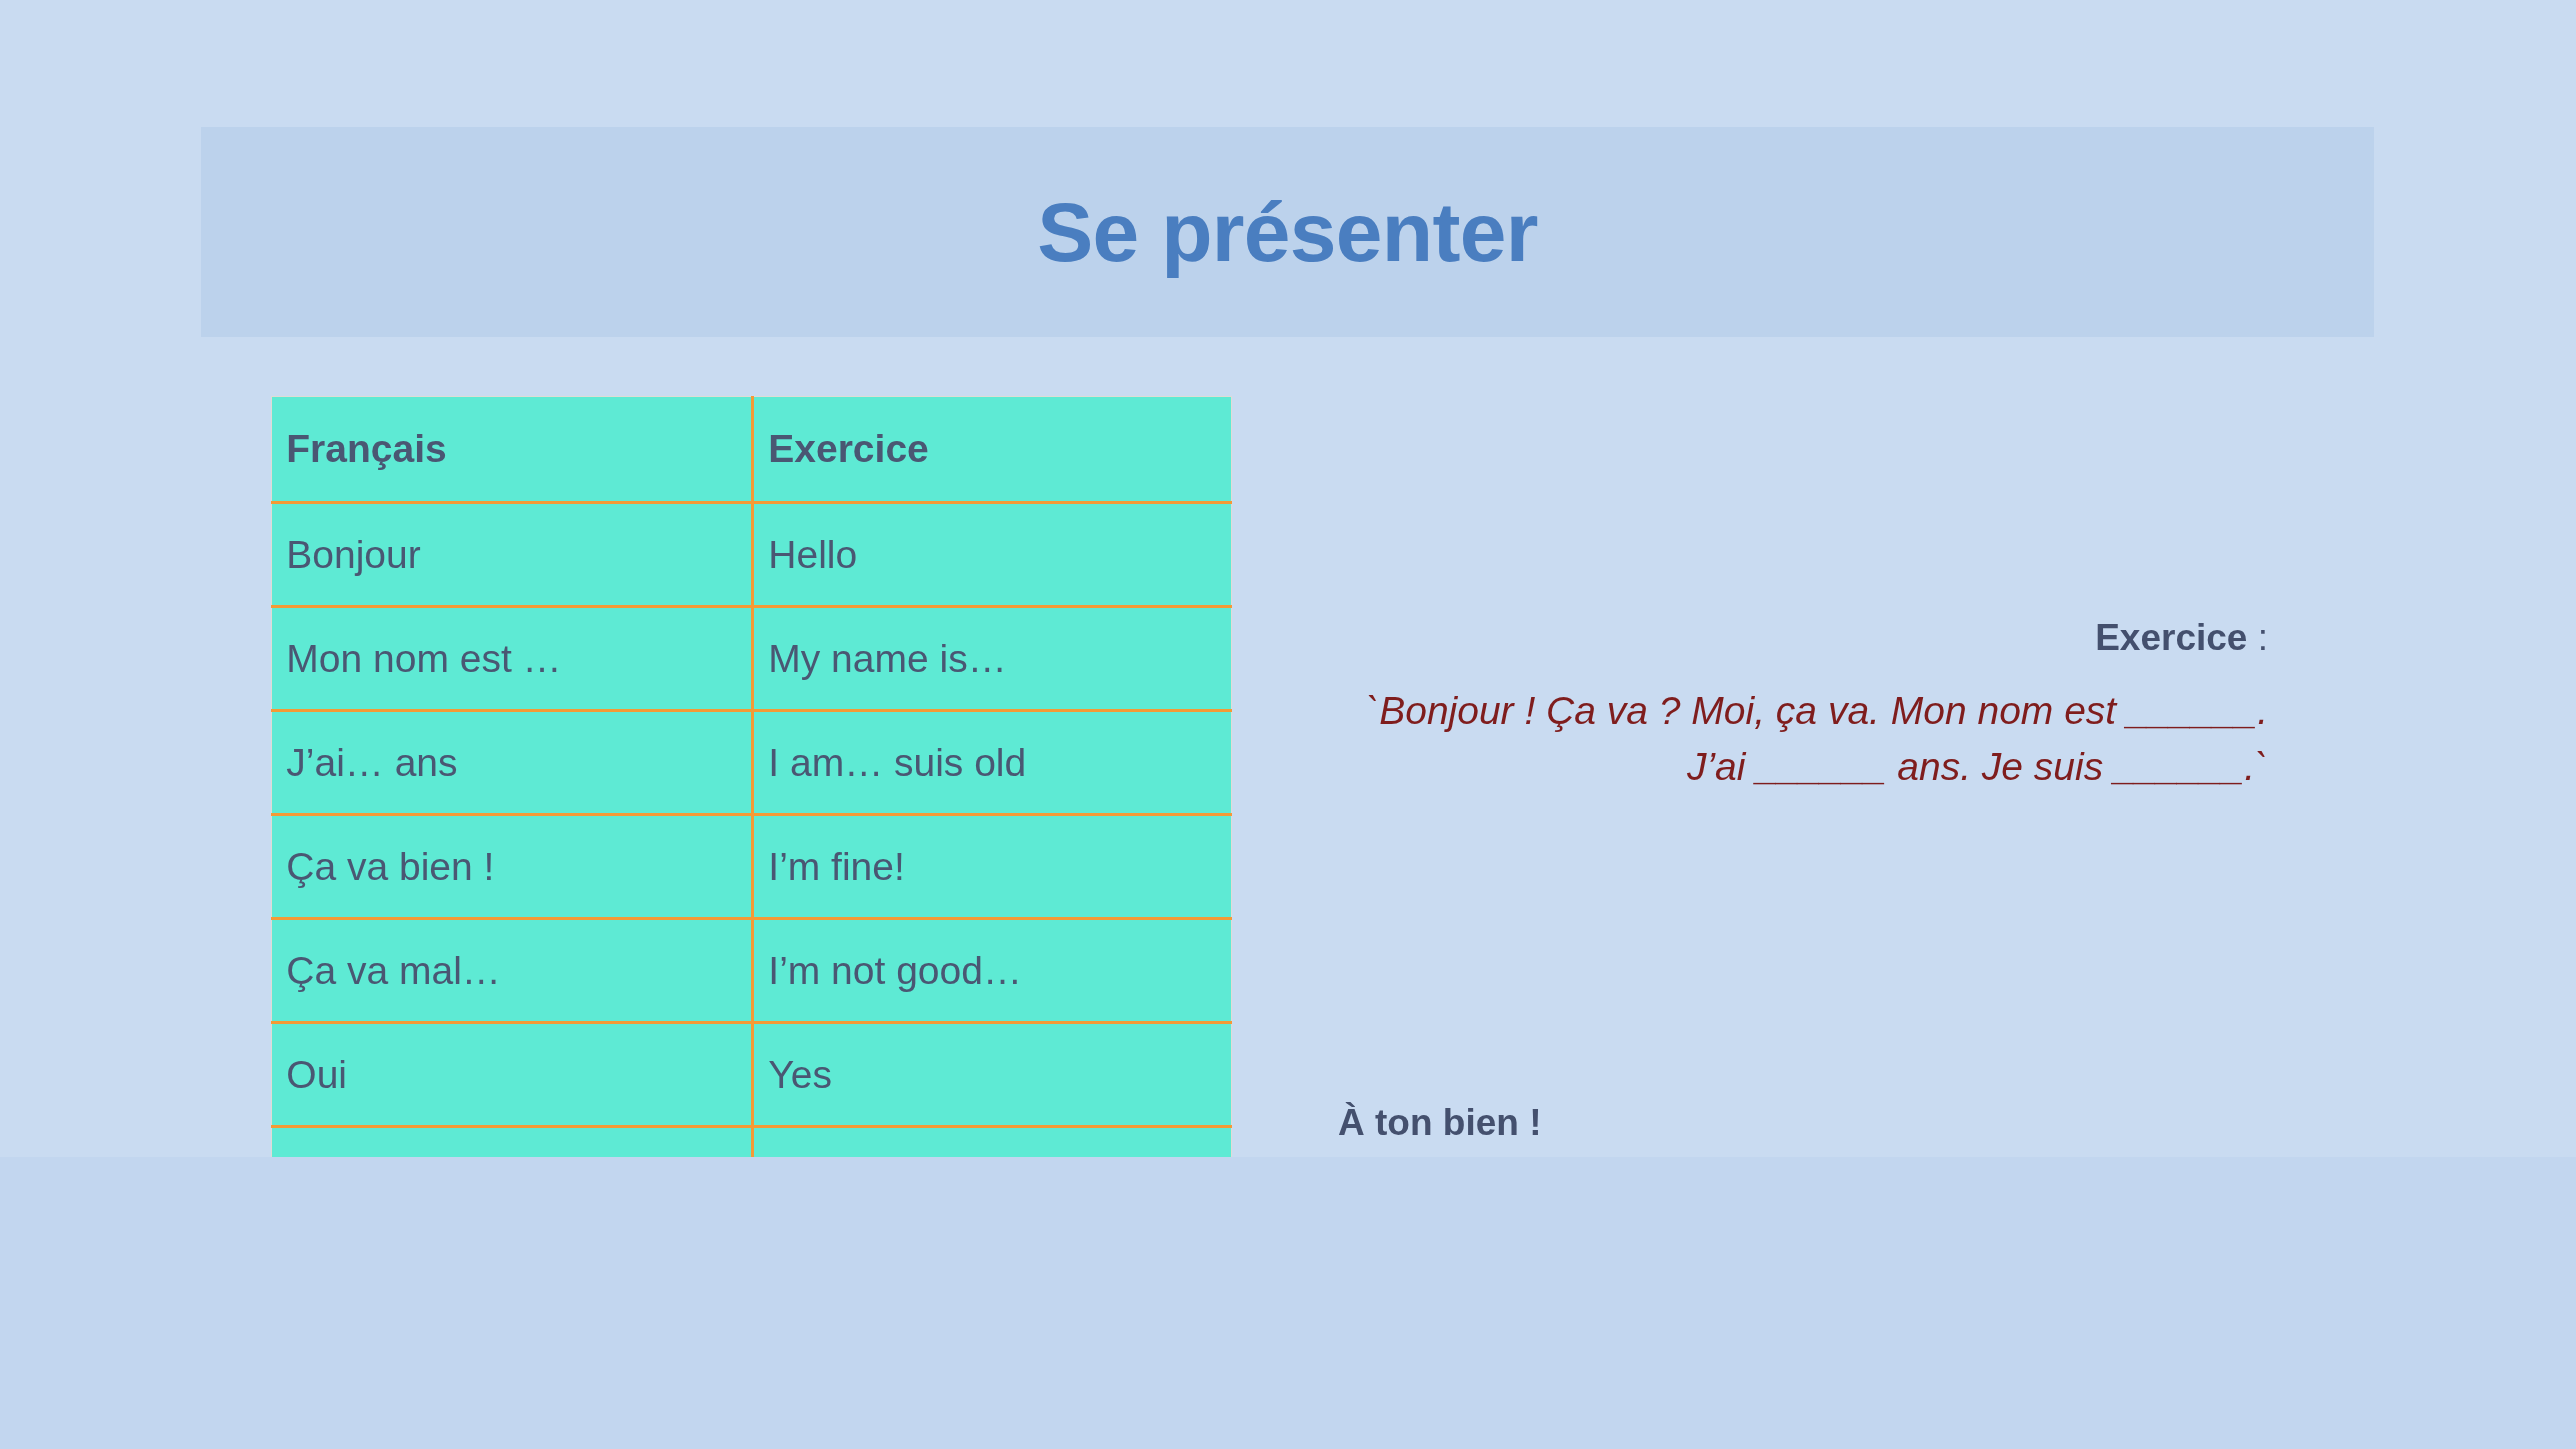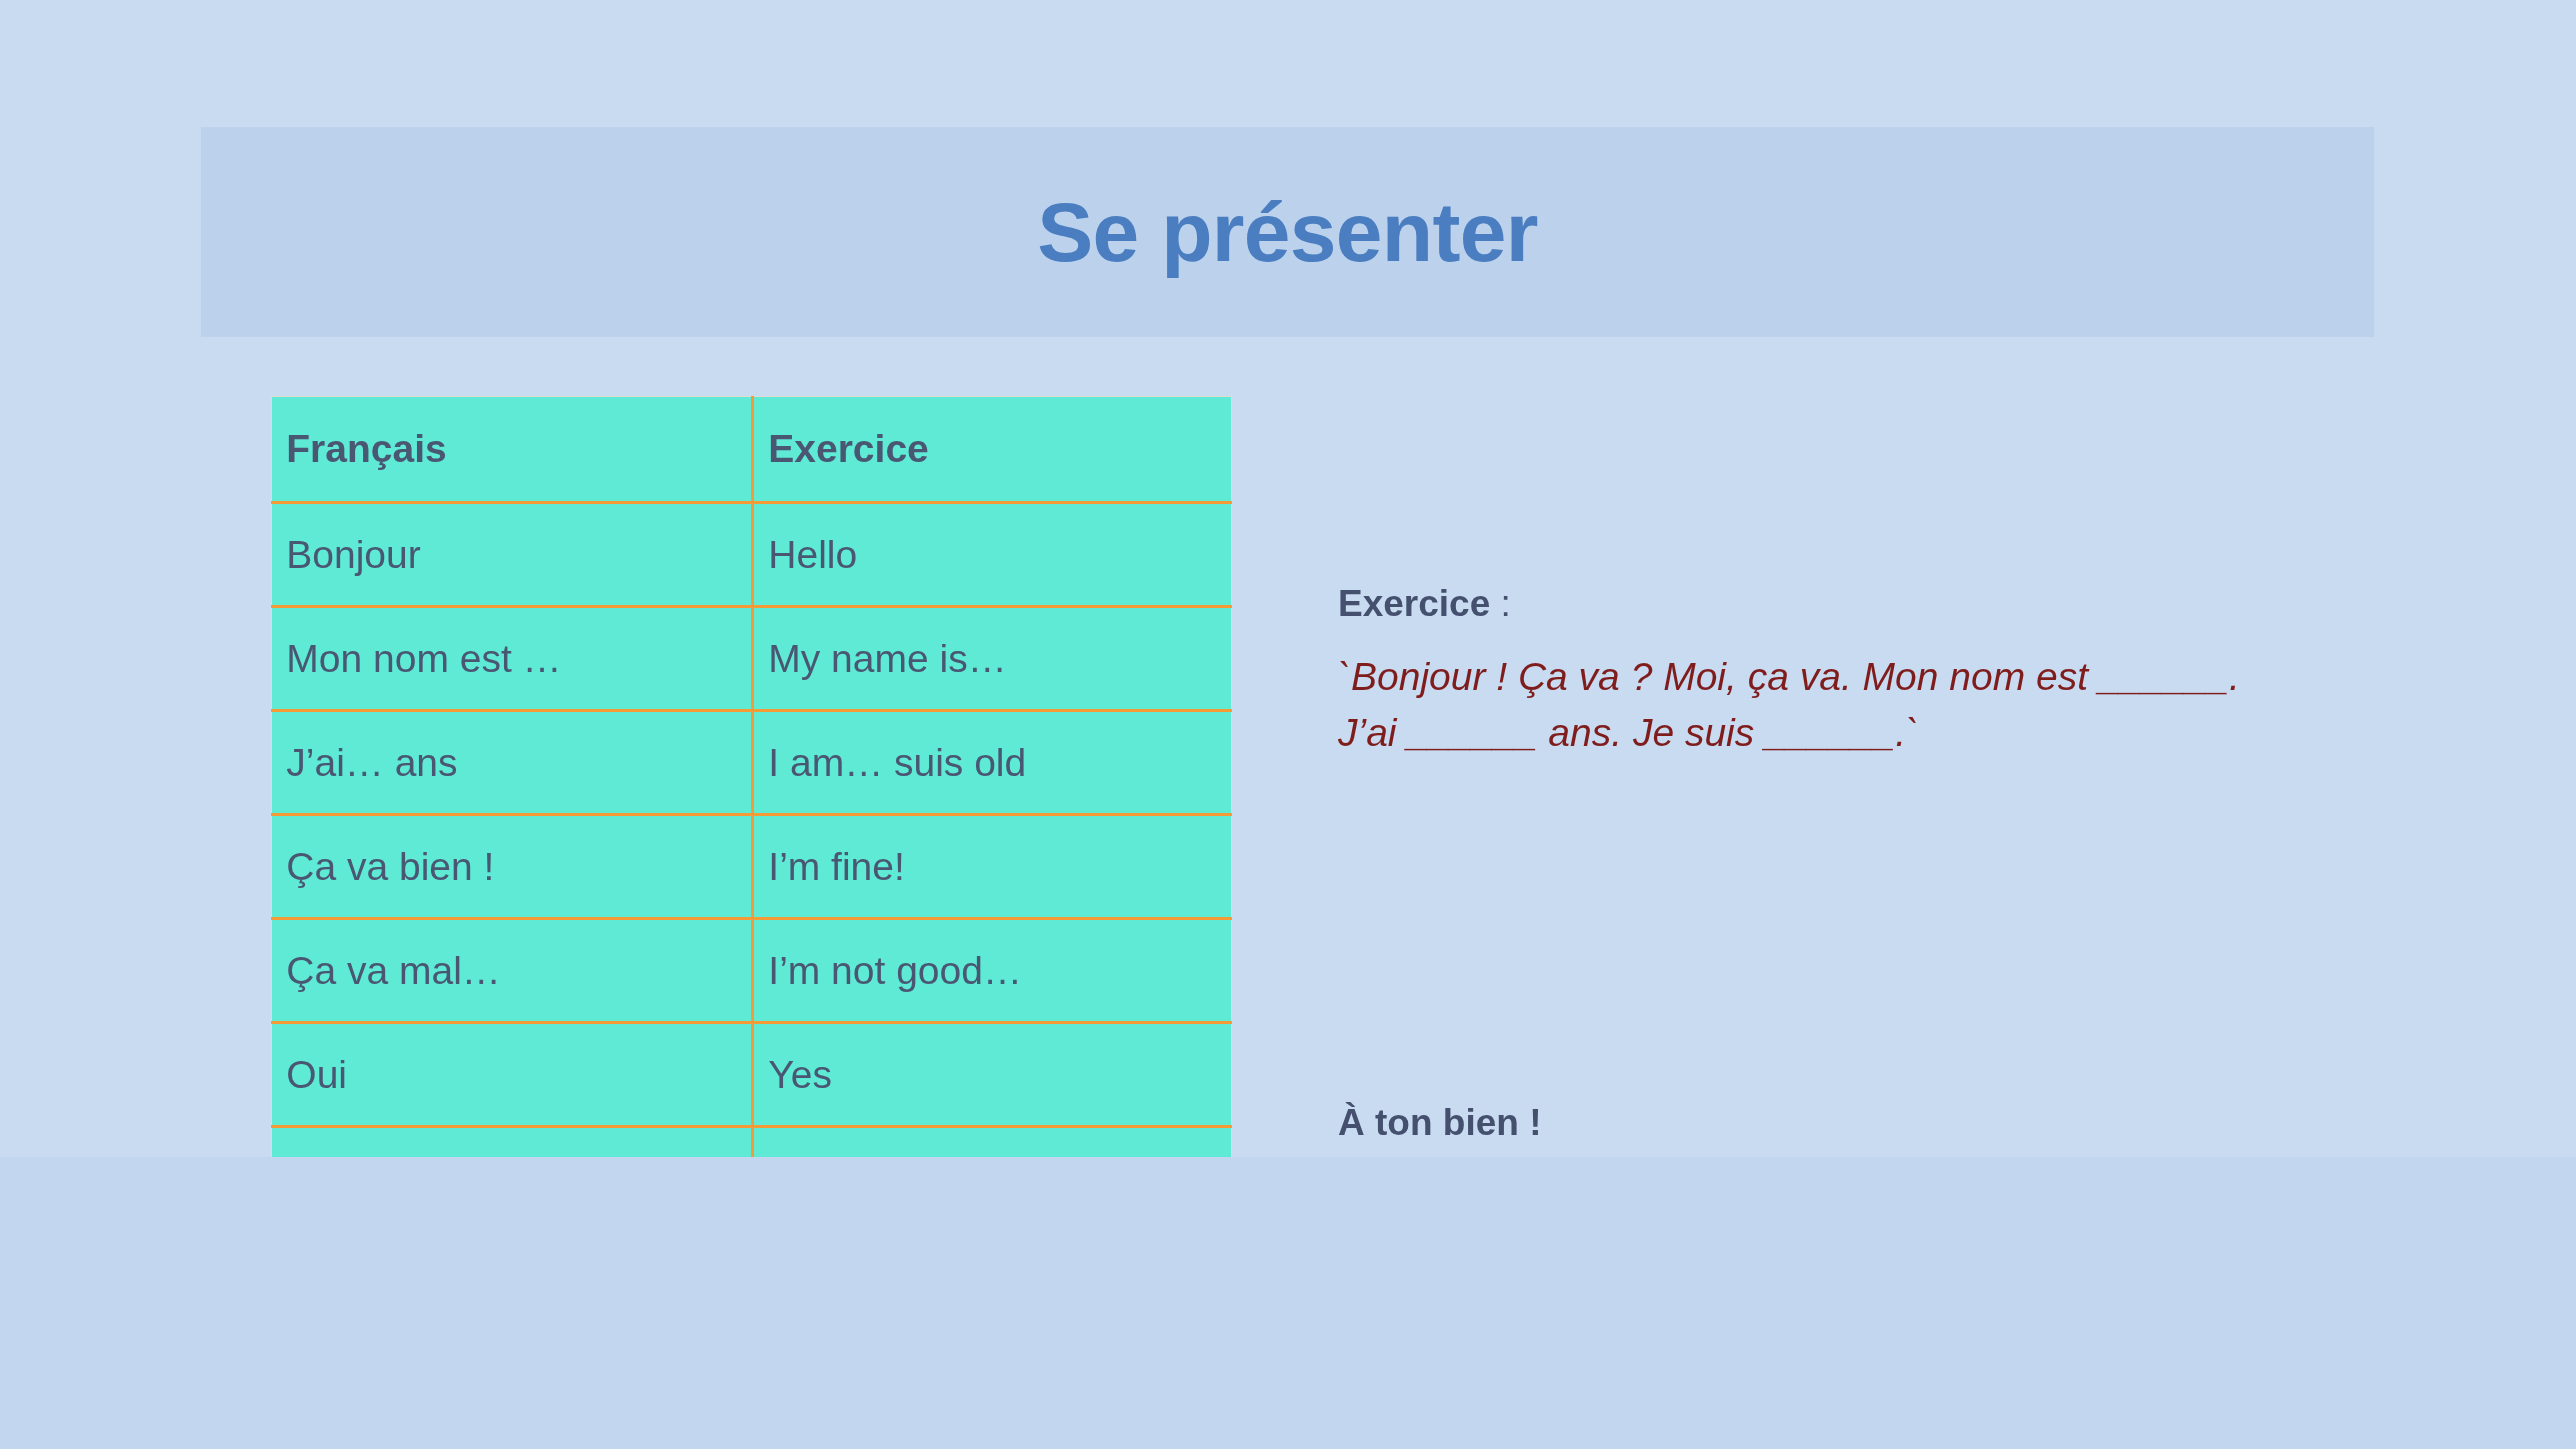--- a/index.html
+++ b/index.html
@@ -97,22 +97,23 @@
     border-left: 3.6px solid #F49A36;
   }
   .vocab-table tr:last-child td {
     border-bottom: 1.4px solid #DFDCD4;
   }
 
   
   .exercise-block {
     position: absolute;
     left: 1338px;
-    top: 581px;
+    top: 615px;
     width: 930px;
+    text-align: right;
   }
   .exercise-heading {
     font-size: 37px;
     color: #44506E;
     line-height: 1.25;
     margin: 0 0 21.5px 0;
   }
   .exercise-heading b { font-weight: bold; }
   .exercise-heading .colon { font-weight: normal; }
 

